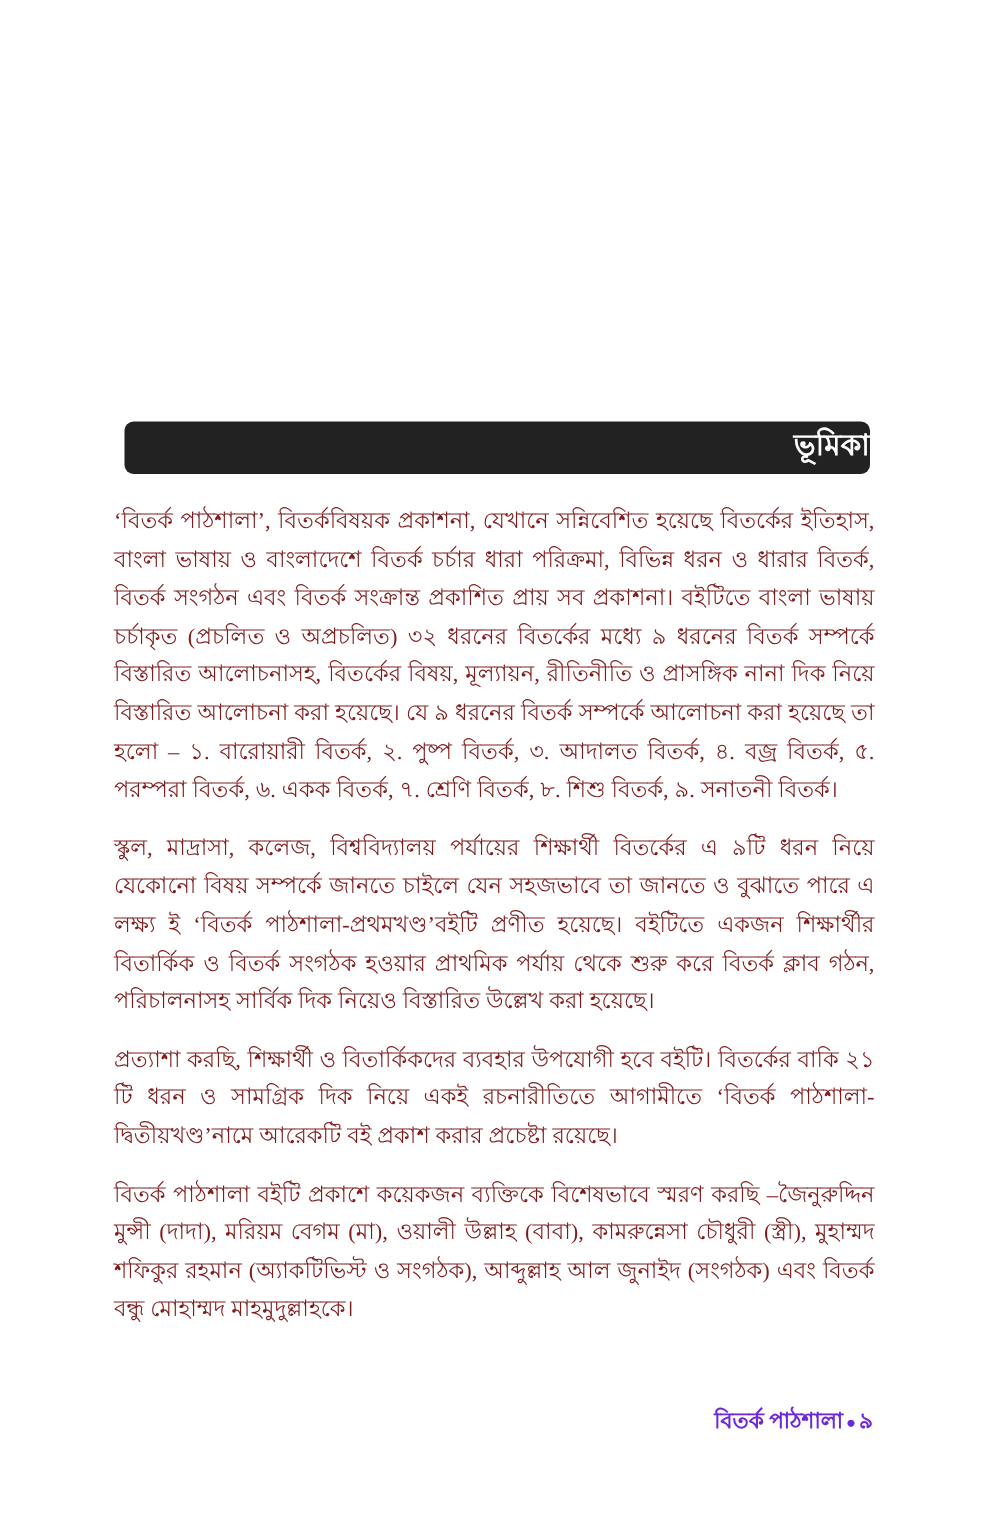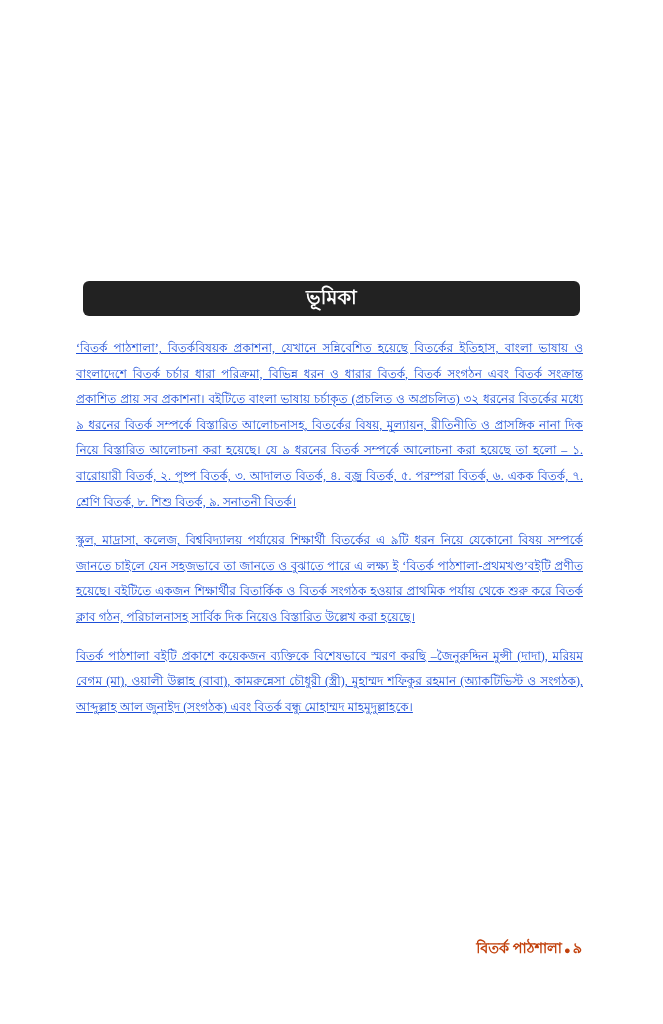--- a/index.html
+++ b/index.html
@@ -27,62 +27,61 @@
   .section-heading {
     position: absolute;
     left: 83px;
     top: 281px;
     width: 497px;
     height: 35px;
     background: #222222;
     border-radius: 6px;
     display: flex;
     align-items: center;
-    justify-content: center;
+    justify-content: flex-end;
     box-sizing: border-box;
   }
   .section-heading-text {
     color: #ffffff;
     font-size: 19.5px;
     line-height: 1;
     font-weight: 700;
     letter-spacing: 0.2px;
     padding-bottom: 2px;
   }
 
   
   .body-block {
     position: absolute;
     left: 76px;
     top: 336px;
     width: 507px;
   }
   .para {
     margin: 0 0 13px 0;
-    font-size: 12px;
+    font-size: 15px;
     line-height: 25.6px;
     text-align: justify;
     text-justify: inter-word;
     word-spacing: 0.2px;
-    color: #1d4ed8;
-    text-decoration: underline;
+    color: #7f1d1d;
   }
   .para:last-child {
     margin-bottom: 16px;
   }
 
   
   .footer {
     position: absolute;
     right: 81px;
     top: 938px;
     text-align: right;
     font-size: 14.4px;
     line-height: 20px;
-    color: #c2410c;
+    color: #6d28d9;
     font-weight: 700;
     white-space: nowrap;
   }
   .footer .dot {
     font-size: 11px;
     vertical-align: middle;
     padding: 0 2px;
   }
 </style>
 </head>
@@ -90,20 +89,21 @@
 
 <div class="page">
 
   <div class="section-heading">
     <span class="section-heading-text">ভূমিকা</span>
   </div>
 
   <div class="body-block">
     <p class="para">‘বিতর্ক পাঠশালা’, বিতর্কবিষয়ক প্রকাশনা, যেখানে সন্নিবেশিত হয়েছে বিতর্কের ইতিহাস, বাংলা ভাষায় ও বাংলাদেশে বিতর্ক চর্চার ধারা পরিক্রমা, বিভিন্ন ধরন ও ধারার বিতর্ক, বিতর্ক সংগঠন এবং বিতর্ক সংক্রান্ত প্রকাশিত প্রায় সব প্রকাশনা। বইটিতে বাংলা ভাষায় চর্চাকৃত (প্রচলিত ও অপ্রচলিত) ৩২ ধরনের বিতর্কের মধ্যে ৯ ধরনের বিতর্ক সম্পর্কে বিস্তারিত আলোচনাসহ, বিতর্কের বিষয়, মূল্যায়ন, রীতিনীতি ও প্রাসঙ্গিক নানা দিক নিয়ে বিস্তারিত আলোচনা করা হয়েছে। যে ৯ ধরনের বিতর্ক সম্পর্কে আলোচনা করা হয়েছে তা হলো – ১. বারোয়ারী বিতর্ক, ২. পুষ্প বিতর্ক, ৩. আদালত বিতর্ক, ৪. বজ্র বিতর্ক, ৫. পরম্পরা বিতর্ক, ৬. একক বিতর্ক, ৭. শ্রেণি বিতর্ক, ৮. শিশু বিতর্ক, ৯. সনাতনী বিতর্ক।</p>
     <p class="para">স্কুল, মাদ্রাসা, কলেজ, বিশ্ববিদ্যালয় পর্যায়ের শিক্ষার্থী বিতর্কের এ ৯টি ধরন নিয়ে যেকোনো বিষয় সম্পর্কে জানতে চাইলে যেন সহজভাবে তা জানতে ও বুঝাতে পারে এ লক্ষ্য ই ‘বিতর্ক পাঠশালা-প্রথমখণ্ড’বইটি প্রণীত হয়েছে। বইটিতে একজন শিক্ষার্থীর বিতার্কিক ও বিতর্ক সংগঠক হওয়ার প্রাথমিক পর্যায় থেকে শুরু করে বিতর্ক ক্লাব গঠন, পরিচালনাসহ সার্বিক দিক নিয়েও বিস্তারিত উল্লেখ করা হয়েছে।</p>
+    <p class="para">প্রত্যাশা করছি, শিক্ষার্থী ও বিতার্কিকদের ব্যবহার উপযোগী হবে বইটি। বিতর্কের বাকি ২১ টি ধরন ও সামগ্রিক দিক নিয়ে একই রচনারীতিতে আগামীতে ‘বিতর্ক পাঠশালা-দ্বিতীয়খণ্ড’নামে আরেকটি বই প্রকাশ করার প্রচেষ্টা রয়েছে।</p>
     <p class="para">বিতর্ক পাঠশালা বইটি প্রকাশে কয়েকজন ব্যক্তিকে বিশেষভাবে স্মরণ করছি –জৈনুরুদ্দিন মুন্সী (দাদা), মরিয়ম বেগম (মা), ওয়ালী উল্লাহ (বাবা), কামরুন্নেসা চৌধুরী (স্ত্রী), মুহাম্মদ শফিকুর রহমান (অ্যাকটিভিস্ট ও সংগঠক), আব্দুল্লাহ আল জুনাইদ (সংগঠক) এবং বিতর্ক বন্ধু মোহাম্মদ মাহমুদুল্লাহকে।</p>
   </div>
 
   <div class="footer">
     <span>বিতর্ক পাঠশালা</span><span class="dot">●</span><span>৯</span>
   </div>
 
 </div>
 
 </body></html>

